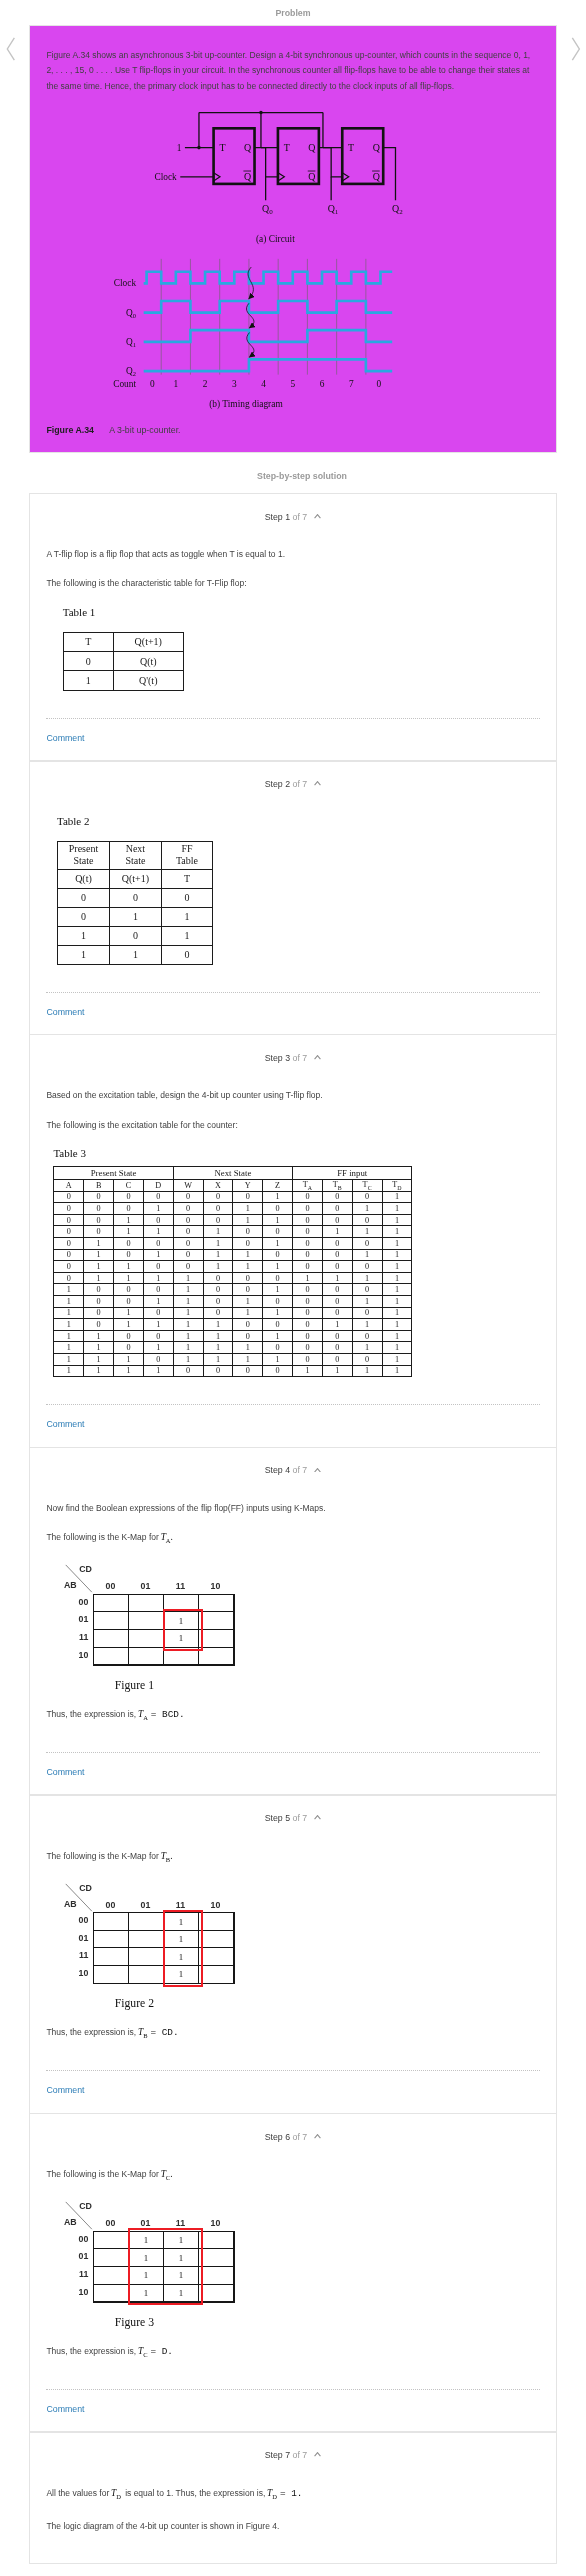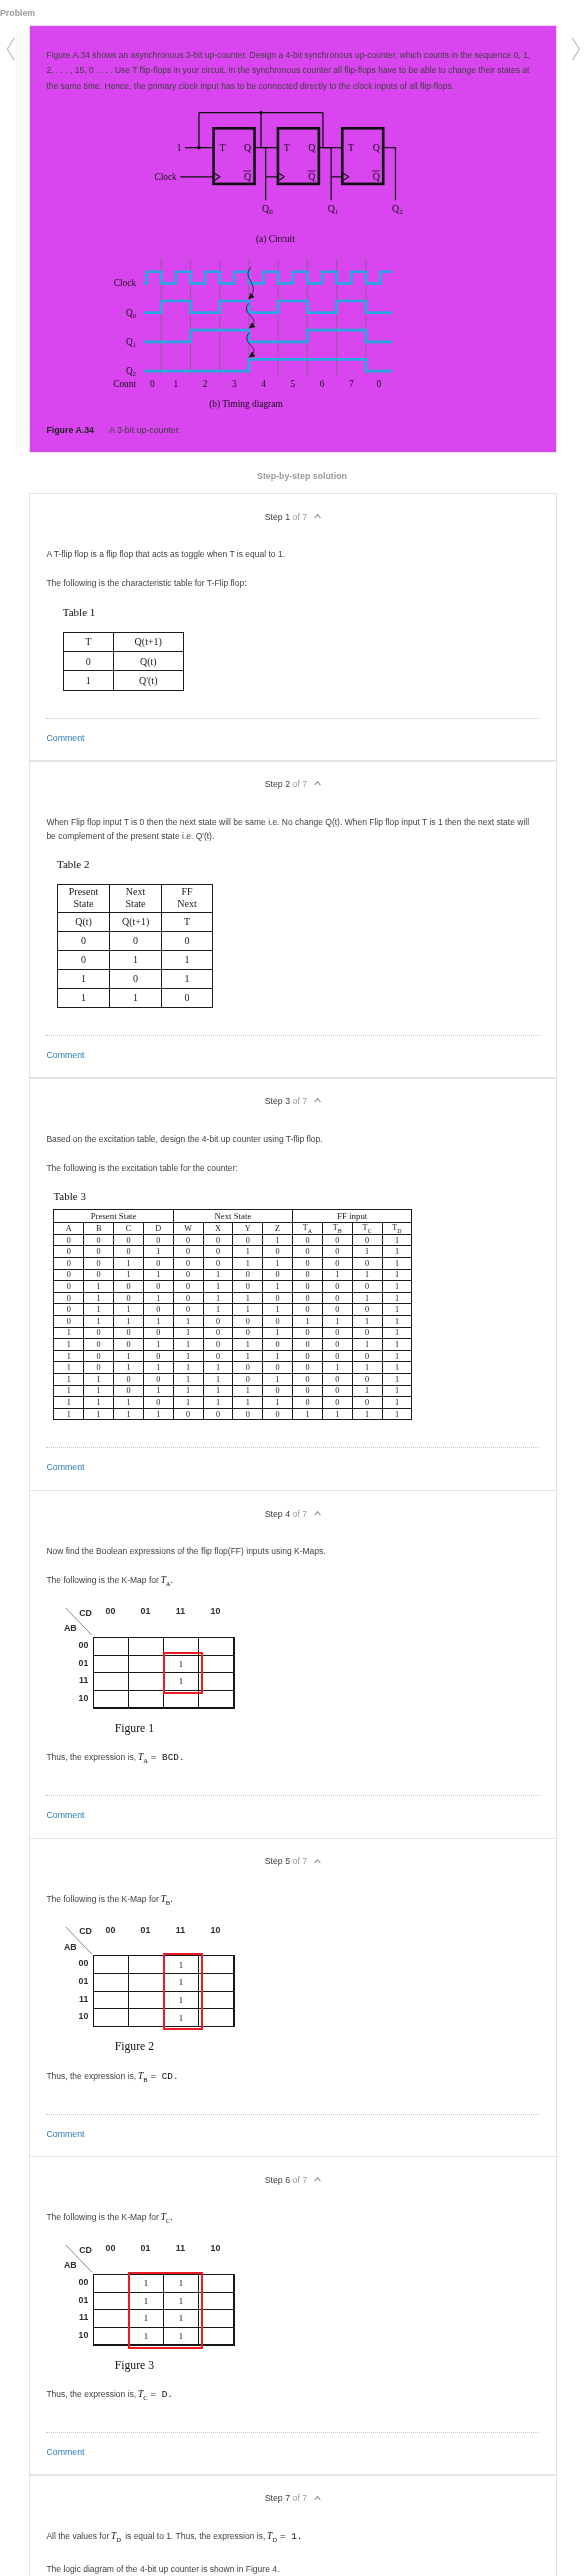--- a/index.html
+++ b/index.html
@@ -1,17 +1,17 @@
 <!DOCTYPE html>
 <html style="font-size:9.4px"><head>
 <meta charset="utf-8">
 <style>
   html,body{margin:0;padding:0;background:#fff;}
   body{width:586px;position:relative;font-family:"Liberation Sans",sans-serif;color:#3f3f3f;}
-  .page-title{color:#9b9b9b;font-weight:bold;font-size:8.8px;padding:7.6px 0 7px;}
+  .page-title{text-align:center;color:#9b9b9b;font-weight:bold;font-size:8.8px;padding:7.6px 0 7px;}
   .card{margin:0 29px;border:0.6px solid #e4e4e4;background:#d946ef;}
   .problem-card{padding:14px 16.4px 17.6px;}
   .problem-text{font-size:8.5px;line-height:15.2px;color:#3f3f3f;max-width:504px;}
   .nav-chev{position:absolute;top:36px;cursor:pointer;}
   .nav-chev.left{left:4.7px;} .nav-chev.right{right:4.7px;}
   .solution-title{text-align:center;color:#9b9b9b;font-weight:bold;font-size:8.8px;margin:17.6px 0 13px;padding-left:18px;}
   .step-card{margin:-0.6px 29px 0;border:0.6px solid #e4e4e4;padding:11.7px 16.4px 15.2px;background:#fff;}
   .step-card:first-of-type{margin-top:0;}
   .step-head{text-align:center;font-size:8.8px;color:#9b9b9b;margin:4.7px 0 26px;}
   .step-head b{color:#3c3c3c;font-weight:normal;text-align:right;}
@@ -33,21 +33,21 @@
   .t2 .h2row th{height:16px;}
   .t2 td{height:16px;}
   .t2 .h1row th{white-space:pre-line;line-height:12.3px;padding:1.2px 0;}
   .t3wrap{width:359px;margin-left:7px;}
   .t3 {width:359px;table-layout:fixed;}
   .t3 th,.t3 td{font-size:8.2px;height:10.6px;padding:0;}
   .t3 .grp th{height:12.3px;font-size:8.8px;}
   .t3 sub{font-size:5.9px;}
   
   .km{margin:3.5px 0 0 17.6px;}
-  .km-top{position:relative;height:30.5px;width:172px;padding-left:29px;box-sizing:content-box;display:flex;align-items:flex-start;}
+  .km-top{position:relative;height:30.5px;width:172px;padding-left:29px;box-sizing:content-box;display:flex;align-items:flex-end;}
   .km-diag{position:absolute;left:0;top:0;}
   .km-cd{position:absolute;left:15.2px;top:1.2px;font-weight:bold;font-size:8.8px;color:#2e2e2e;}
   .km-ab{position:absolute;left:0;top:17px;font-weight:bold;font-size:8.8px;color:#2e2e2e;}
   .km-col{width:35px;text-align:center;font-weight:bold;font-size:8.8px;color:#2e2e2e;padding-bottom:2.3px;}
   .km-body{position:relative;display:flex;width:175px;}
   .km-rlabels{width:29px;}
   .km-rlabels div{height:17.6px;line-height:17.6px;text-align:right;padding-right:4.7px;box-sizing:border-box;font-weight:bold;font-size:8.8px;color:#2e2e2e;}
   .km-grid{display:grid;grid-template-columns:repeat(4,35px);grid-auto-rows:17.6px;border:1.2px solid #161616;height:70px;}
   .km-cell{border-right:0.6px solid #161616;border-bottom:0.6px solid #161616;display:flex;align-items:center;justify-content:center;font-family:"Liberation Serif",serif;font-size:8.8px;color:#111;}
   .km-box{position:absolute;border:2.3px solid #ed1c24;box-sizing:border-box;pointer-events:none;}
@@ -233,32 +233,31 @@
 
 <div class="step-card">
   <div class="step-head">
     <b>Step 2</b>
     <span>of 7</span>
     <span class="caret"><svg width="7" height="4.7" viewBox="0 0 12 8">
           <polyline points="1,7 6,1 11,7" fill="none" stroke="#8f8f8f" stroke-width="1.8"></polyline>
         </svg></span>
   </div>
   <div class="step-body">
-    <p class="sp" style="max-width:498px">When Flip flop input T is 0 then the next state will be same i.e. No change Q(t). When Flip flop input T is 1 then the next state will be complement of the present state i.e. Q'(t).</p>
     <div class="tblwrap" style="width:156px;margin-left:10.6px">
       <div class="tbl-caption">Table 2</div>
       <table class="dt t2">
         <thead>
           <tr class="h1row">
             <th>Present
 State</th>
             <th>Next
 State</th>
             <th>FF
-Next</th>
+Table</th>
           </tr>
           <tr class="h2row">
             <th>Q(t)</th>
             <th>Q(t+1)</th>
             <th>T</th>
           </tr>
         </thead>
         <tbody>
             <tr>
               <td>0</td>

